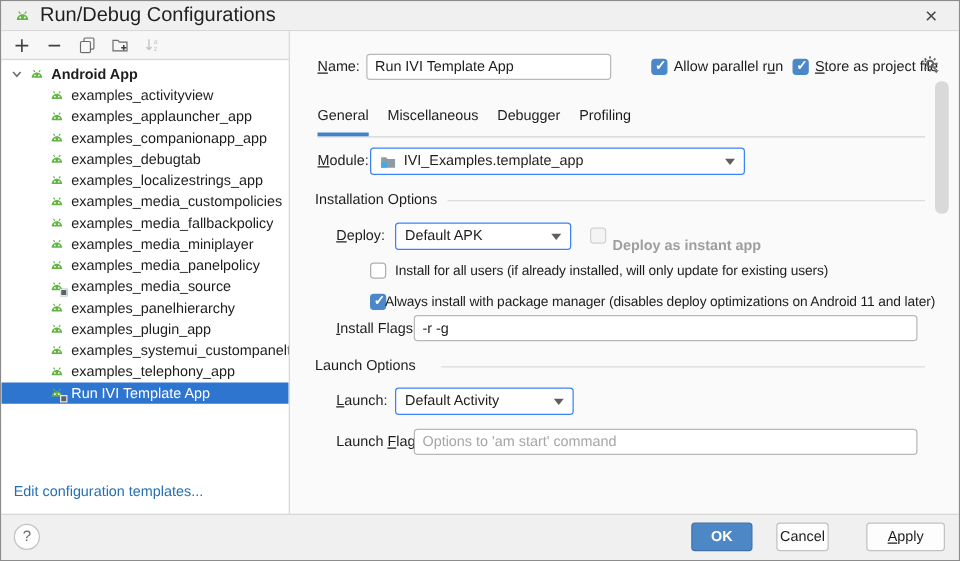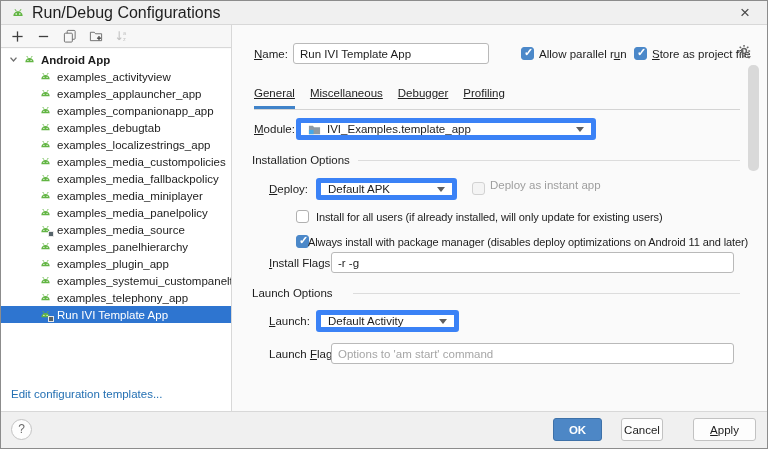--- a/index.html
+++ b/index.html
@@ -28,32 +28,32 @@
   .tree-row.root .lbl { font-weight:bold; }
   .tree-row.selected { background:#2e75d0; color:#ffffff; }
   .badge { position:absolute; right:-2px; bottom:-1px; width:6px; height:6px; background:#57646b; border:1px solid #e8e8e8; }
   .edit-link { position:absolute; left:10px; bottom:11px; color:#2470b3; cursor:pointer; }
 
   
   .rightpanel { position:absolute; left:231px; top:24px; right:0; bottom:37px; background:#fafafa; overflow:hidden; }
   .fld { position:absolute; background:#fff; border:1px solid #b9b9b9; border-radius:3px; font-family:"Liberation Sans",sans-serif; font-size:11.5px; color:#1d1d1d; padding:0 6px; }
   .fld::placeholder { color:#a6a6a6; }
   .lab { position:absolute; line-height:22px; white-space:nowrap; }
-  .combo { position:absolute; background:#fff; border:5px solid #3b82f6; border-radius:3px; height:22px; display:flex; align-items:center; padding:0 7px; cursor:default; }
+  .combo { position:absolute; background:#fff; border:1px solid #3b82f6; border-radius:3px; height:22px; display:flex; align-items:center; padding:0 7px; cursor:default; }
   .combo .ctext { white-space:nowrap; }
   .combo .arrow { margin-left:auto; width:0; height:0; border-left:4px solid transparent; border-right:4px solid transparent; border-top:5px solid #5f5f5f; }
   .cb { position:absolute; width:13px; height:13px; border:1px solid #b0b0b0; border-radius:3px; background:#fff; cursor:default; }
   .cb.checked { background:#4b88c9; border-color:#4b88c9; }
   .cb.checked::after { content:"✓"; position:absolute; left:2px; top:-2px; color:#fff; font-size:11px; font-weight:bold; }
   .cb.disabled { border-color:#d2d2d2; background:#f4f4f4; }
   .cblab { position:absolute; line-height:16px; white-space:nowrap; }
   .cblab.dis { color:#9e9e9e; }
   .cblab.long { font-size:11px; letter-spacing:-0.1px; }
   .tabs { position:absolute; left:22px; right:27px; top:62px; height:23px; border-bottom:1px solid #d4d4d4; display:flex; gap:15px; }
-  .tab { padding-bottom:4px; border-bottom:3px solid transparent; cursor:default;text-decoration:underline; }
+  .tab { padding-bottom:4px; border-bottom:3px solid transparent; cursor:default; }
   .tab.active { border-bottom-color:#4083c9; }
   .sechead { position:absolute; left:20px; right:27px; display:flex; align-items:center; gap:8px; height:14px; }
   .sechead .line { flex:1; height:1px; background:#dcdcdc; }
   .scroll-thumb { position:absolute; left:516px; top:40px; width:11px; height:106px; background:#d9d9d9; border-radius:5px; }
 
   
   .footer { position:absolute; left:0; right:0; bottom:0; height:37px; background:#f0f0f0; border-top:1px solid #d8d8d8; }
   .help { position:absolute; left:10px; top:7px; width:21px; height:21px; border:1px solid #c3c3c3; border-radius:50%; background:#fdfdfd; color:#6b6b6b; text-align:center; line-height:19px; font-size:12px; cursor:default; }
   .btn { position:absolute; top:6px; height:23px; border:1px solid #c2c2c2; border-radius:3px; background:#fdfdfd; font-family:"Liberation Sans",sans-serif; font-size:11.5px; color:#1d1d1d; cursor:default; }
   .btn.primary { background:#4d87c6; border-color:#3e71a8; color:#fff; font-weight:bold; }
@@ -332,21 +332,21 @@
       <span>Installation Options</span>
       <div class="line"></div>
     </div>
 
     <span class="lab" style="left:37px; top:153px;"><u>D</u>eploy:</span>
     <div class="combo" style="left:84px; top:153px; width:141px;">
       <span class="ctext">Default APK</span>
       <span class="arrow"></span>
     </div>
     <span class="cb disabled" style="left:240px; top:157px;"></span>
-    <span class="cblab dis" style="left:258px; top:152px;">Deploy as instant app</span>
+    <span class="cblab dis" style="left:258px; top:164px;font-weight:bold;">Deploy as instant app</span>
 
     <span class="cb" style="left:64px; top:185px;"></span>
     <span class="cblab long" style="left:84px; top:184px;">Install for all users (if already installed, will only update for existing users)</span>
 
     <span class="cb checked" style="left:64px; top:210px;"></span>
     <span class="cblab long" style="left:76px; top:209px;text-align:center;">Always install with package manager (disables deploy optimizations on Android 11 and later)</span>
 
     <span class="lab" style="left:37px; top:227px;"><u>I</u>nstall Flags:</span>
     <input class="fld" style="left: 99px; top: 227px; width: 403px; height: 21px;" value="-r -g">
 

